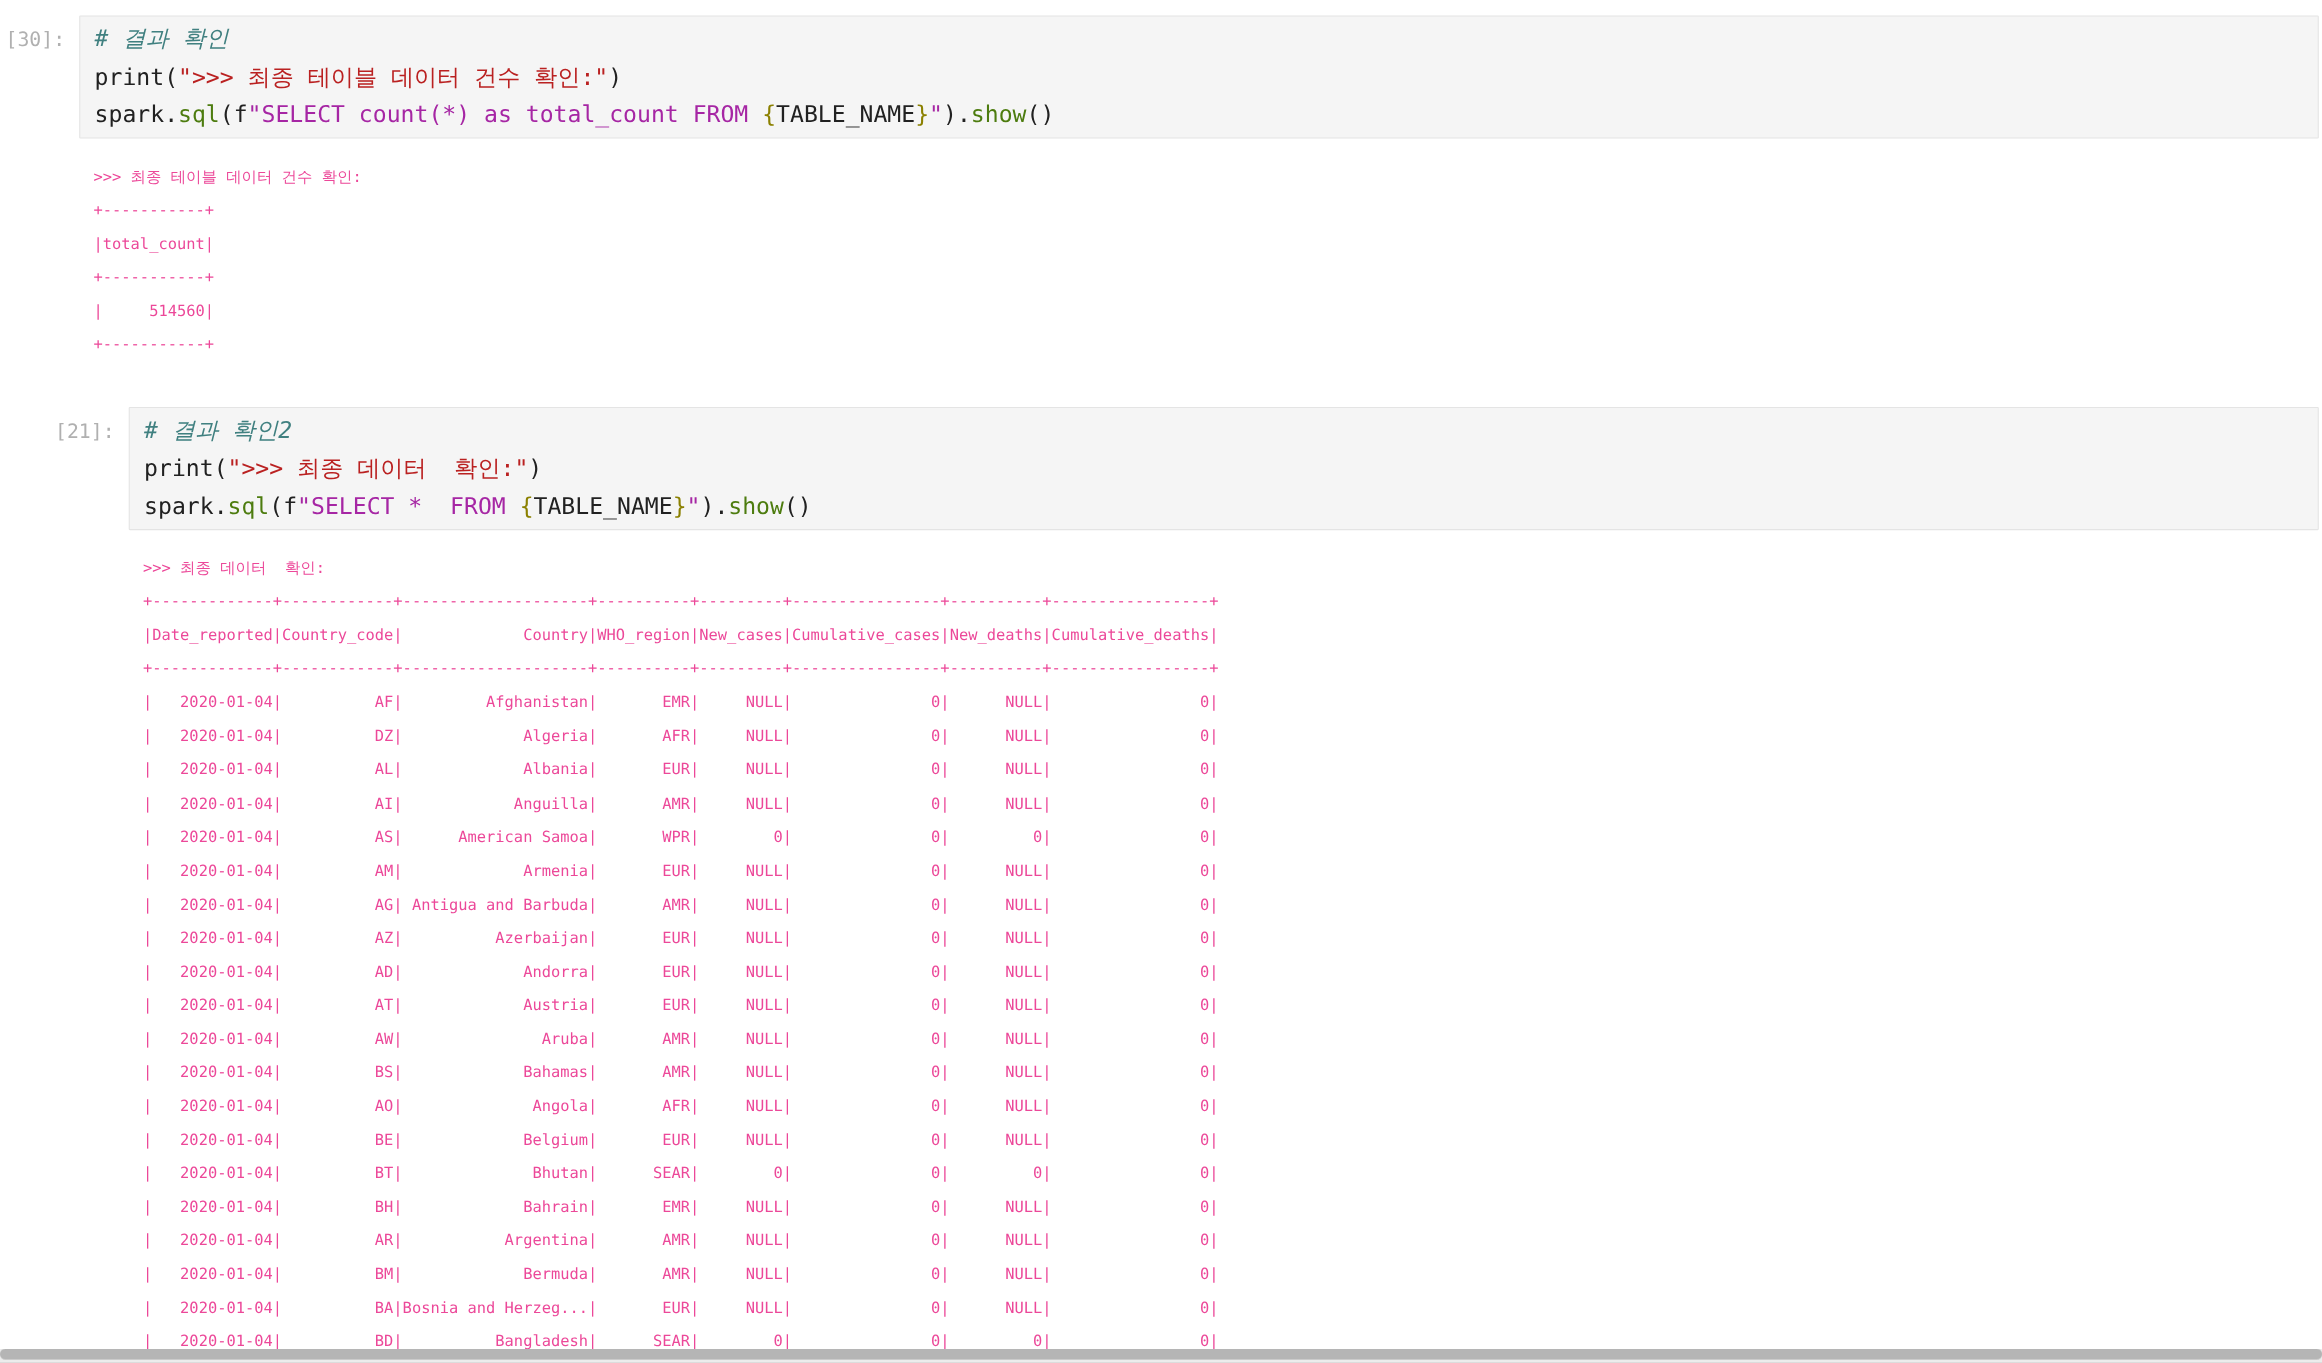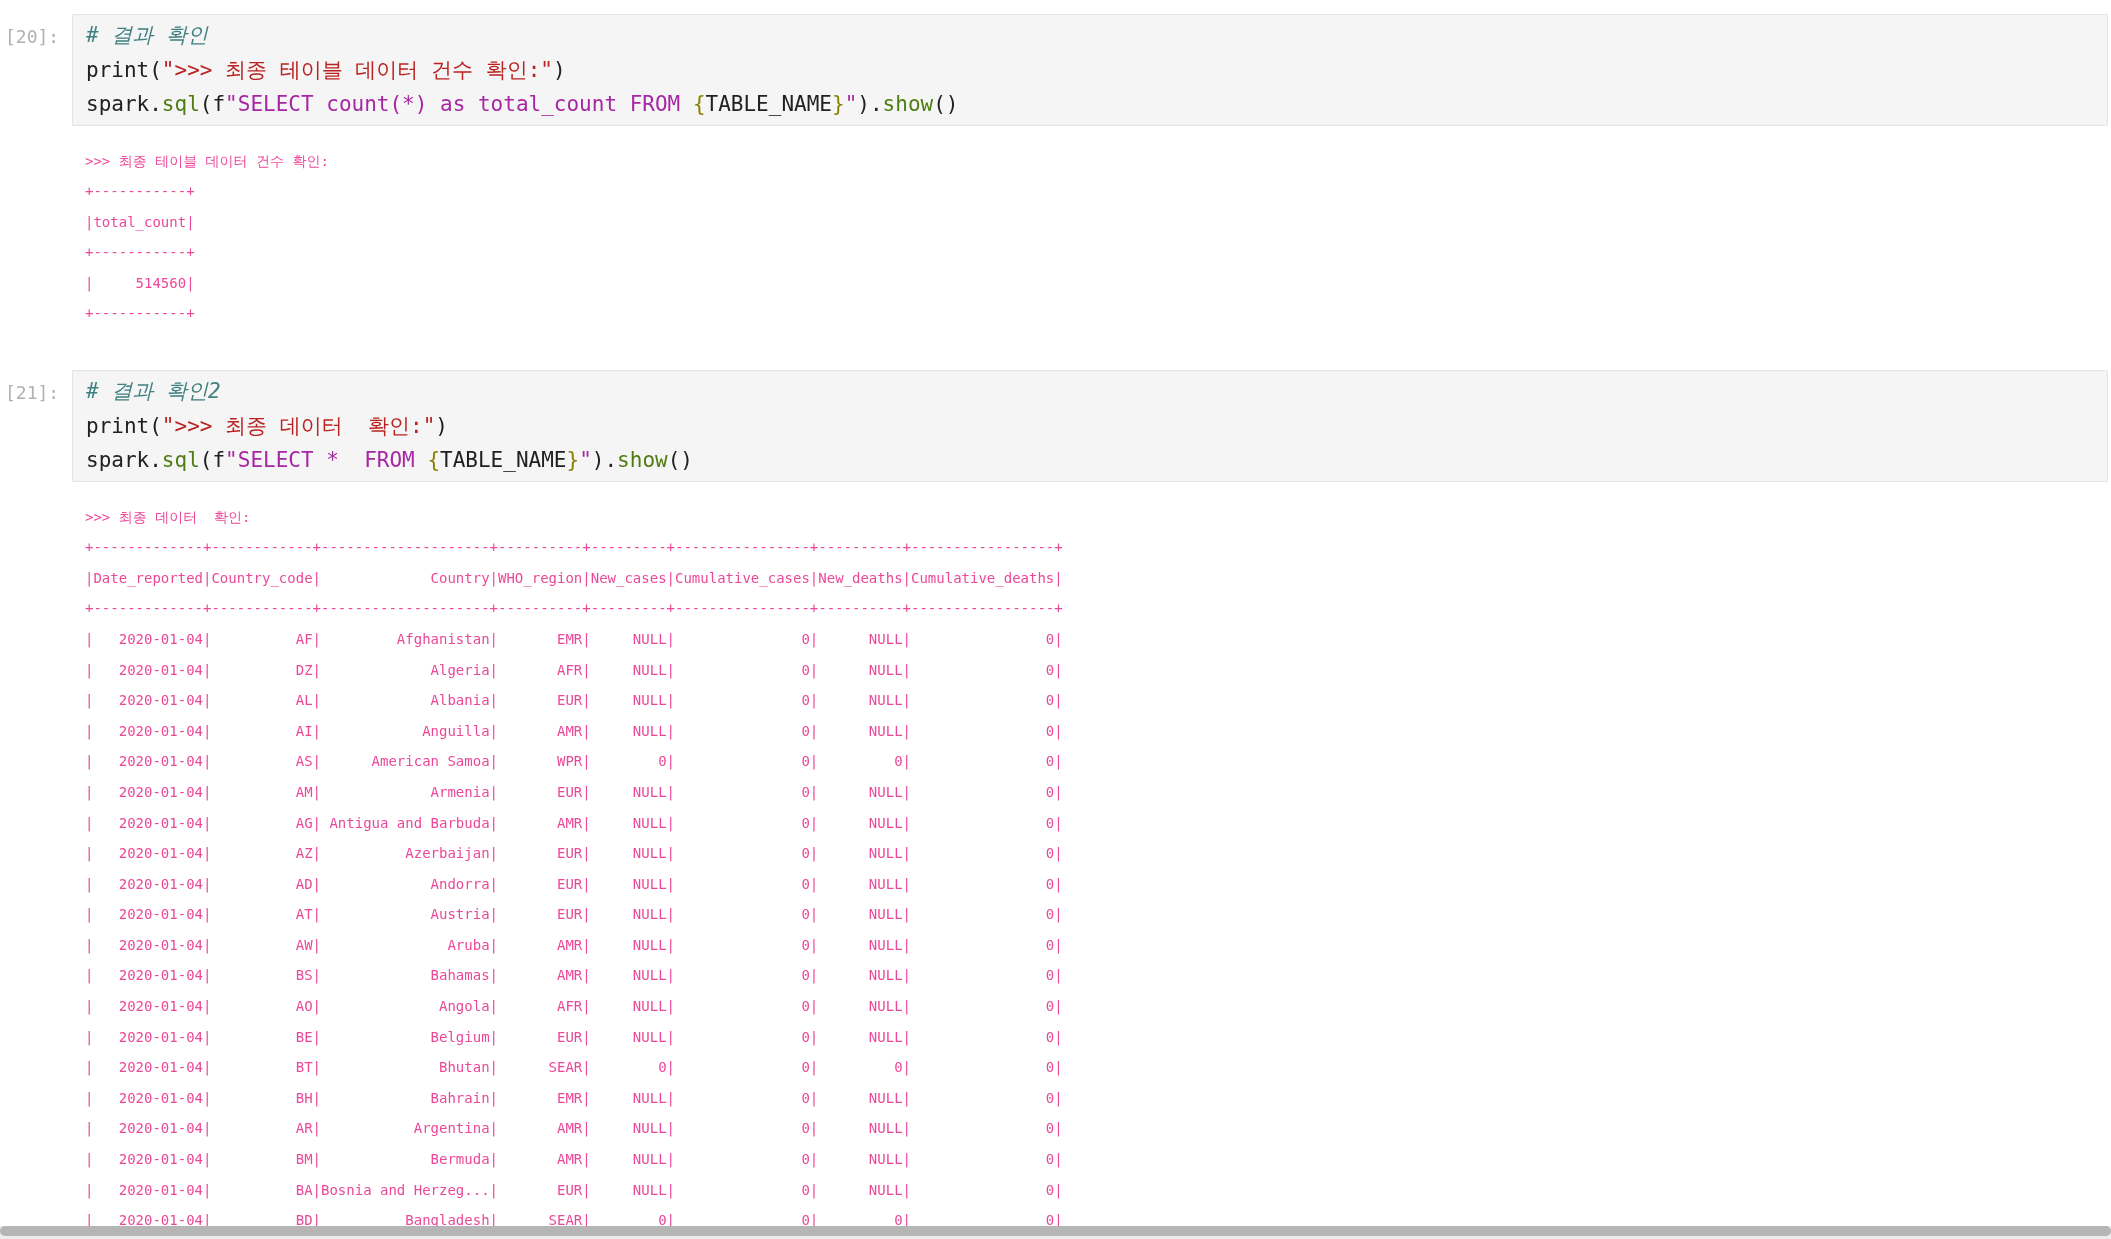--- a/index.html
+++ b/index.html
@@ -3,21 +3,21 @@
 <meta charset="utf-8">
 <style>
   html,body{margin:0;padding:0;}
   body{
     width:2111px;height:1239px;overflow:hidden;background:#ffffff;
     font-family:"DejaVu Sans","Liberation Sans",sans-serif;
   }
   .page{position:relative;width:2111px;height:1239px;}
   #cells{padding-top:14px;}
   .cell{display:flex;align-items:flex-start;}
-  .cell-margin-1{margin-top:41px;}
+  .cell-margin-1{margin-top:41px;padding-left:45px;}
   .prompt{
     flex:0 0 72px;width:72px;box-sizing:border-box;
     padding:12px 0 0 5px;
     font-family:"DejaVu Sans Mono","Liberation Mono",monospace;
     font-size:18px;color:#b0b0b0;white-space:pre;
   }
   .cell-body{flex:1;min-width:0;display:flex;flex-direction:column;}
   .input-area{
     background:#f5f5f5;border:1px solid #e4e4e4;border-radius:1px;
     margin-right:3px;padding:3px 12px 3px 13px;box-sizing:border-box;
@@ -46,21 +46,21 @@
     position:absolute;left:0;top:0;height:10px;width:100%;
     background:#b5b5b5;border-radius:5px;
   }
 </style>
 </head>
 <body>
 
 <div class="page">
   <div id="cells">
       <div class="cell">
-        <div class="prompt">[20]:</div>
+        <div class="prompt">[30]:</div>
         <div class="cell-body">
           <div class="input-area">
             <pre class="code-pre"><span class="tok-com"># 결과 확인</span>
 <span class="tok-pln">print(</span><span class="tok-str">"&gt;&gt;&gt; 최종 테이블 데이터 건수 확인:"</span><span class="tok-pln">)</span>
 <span class="tok-pln">spark.</span><span class="tok-fn">sql</span><span class="tok-pln">(f</span><span class="tok-sql">"SELECT count(*) as total_count FROM </span><span class="tok-brc">{</span><span class="tok-pln">TABLE_NAME</span><span class="tok-brc">}</span><span class="tok-sql">"</span><span class="tok-pln">).</span><span class="tok-fn">show</span><span class="tok-pln">()</span></pre>
           </div>
           <pre class="output-pre">&gt;&gt;&gt; 최종 테이블 데이터 건수 확인:
 +-----------+
 |total_count|
 +-----------+

